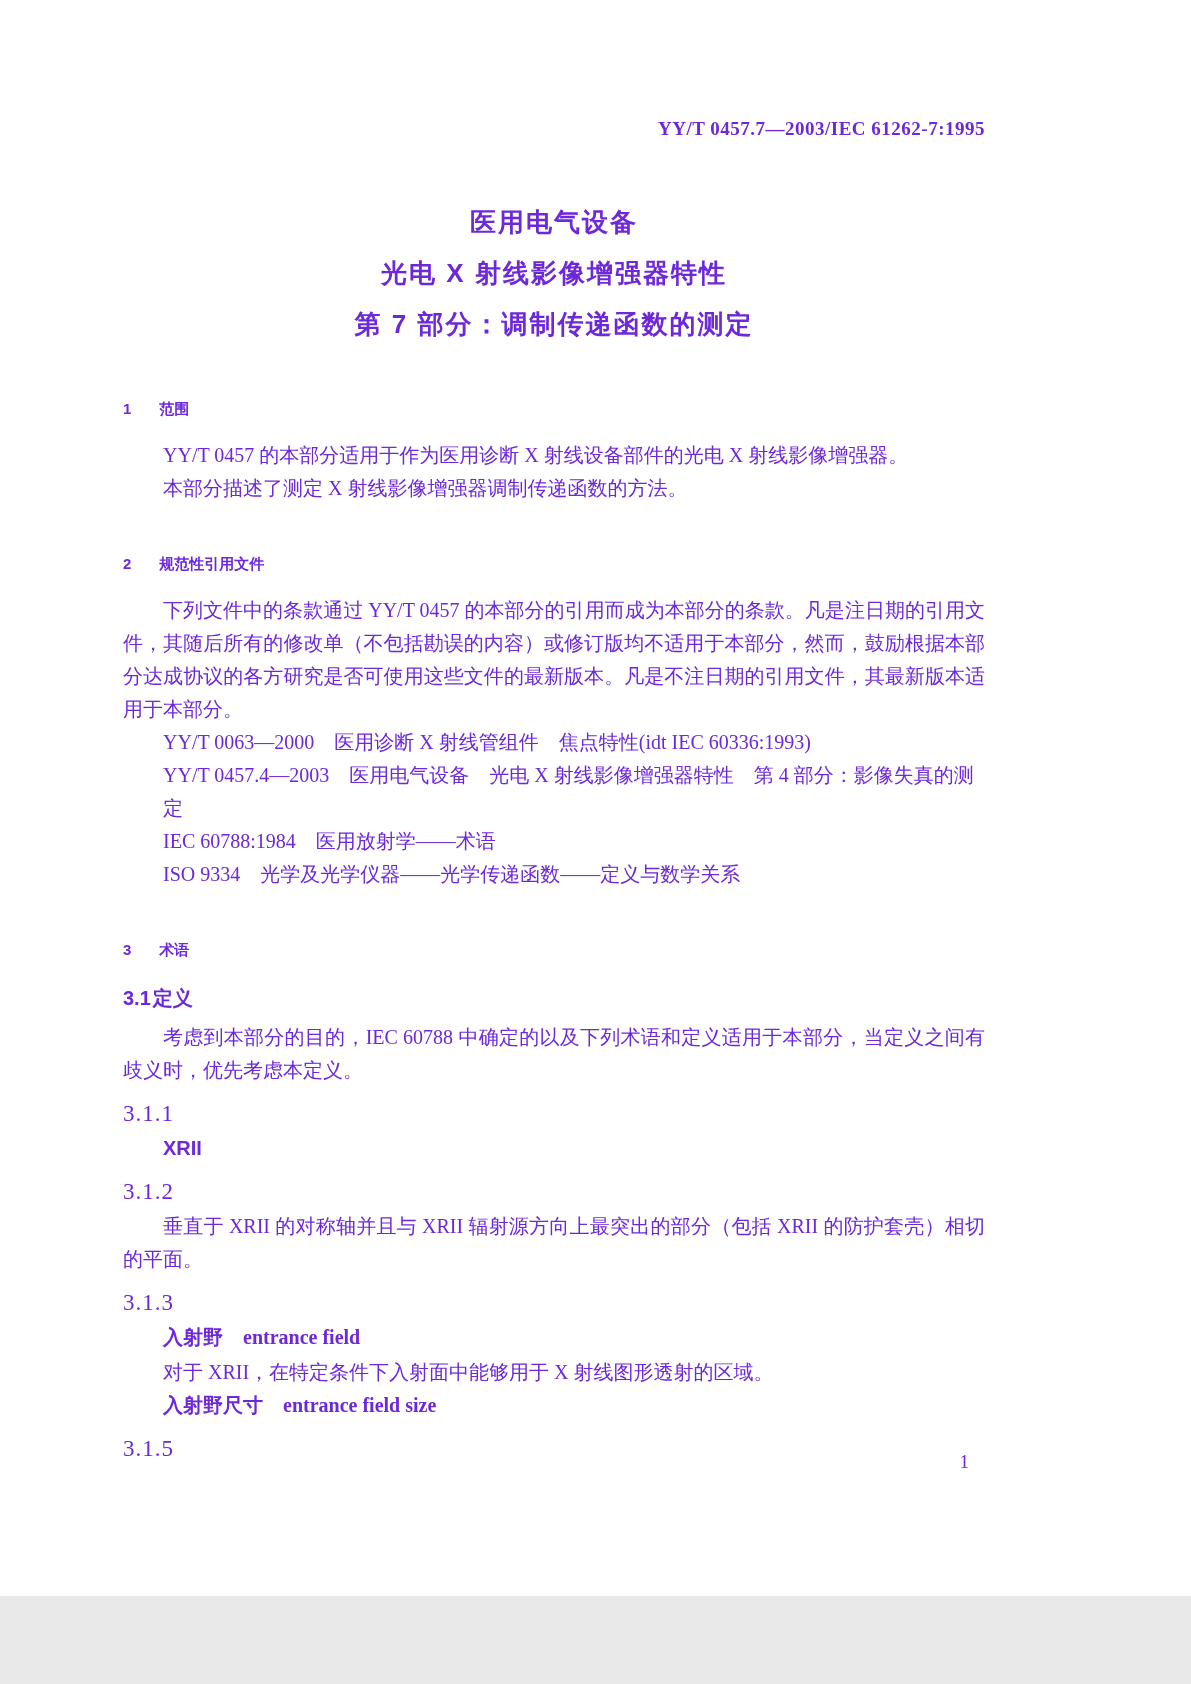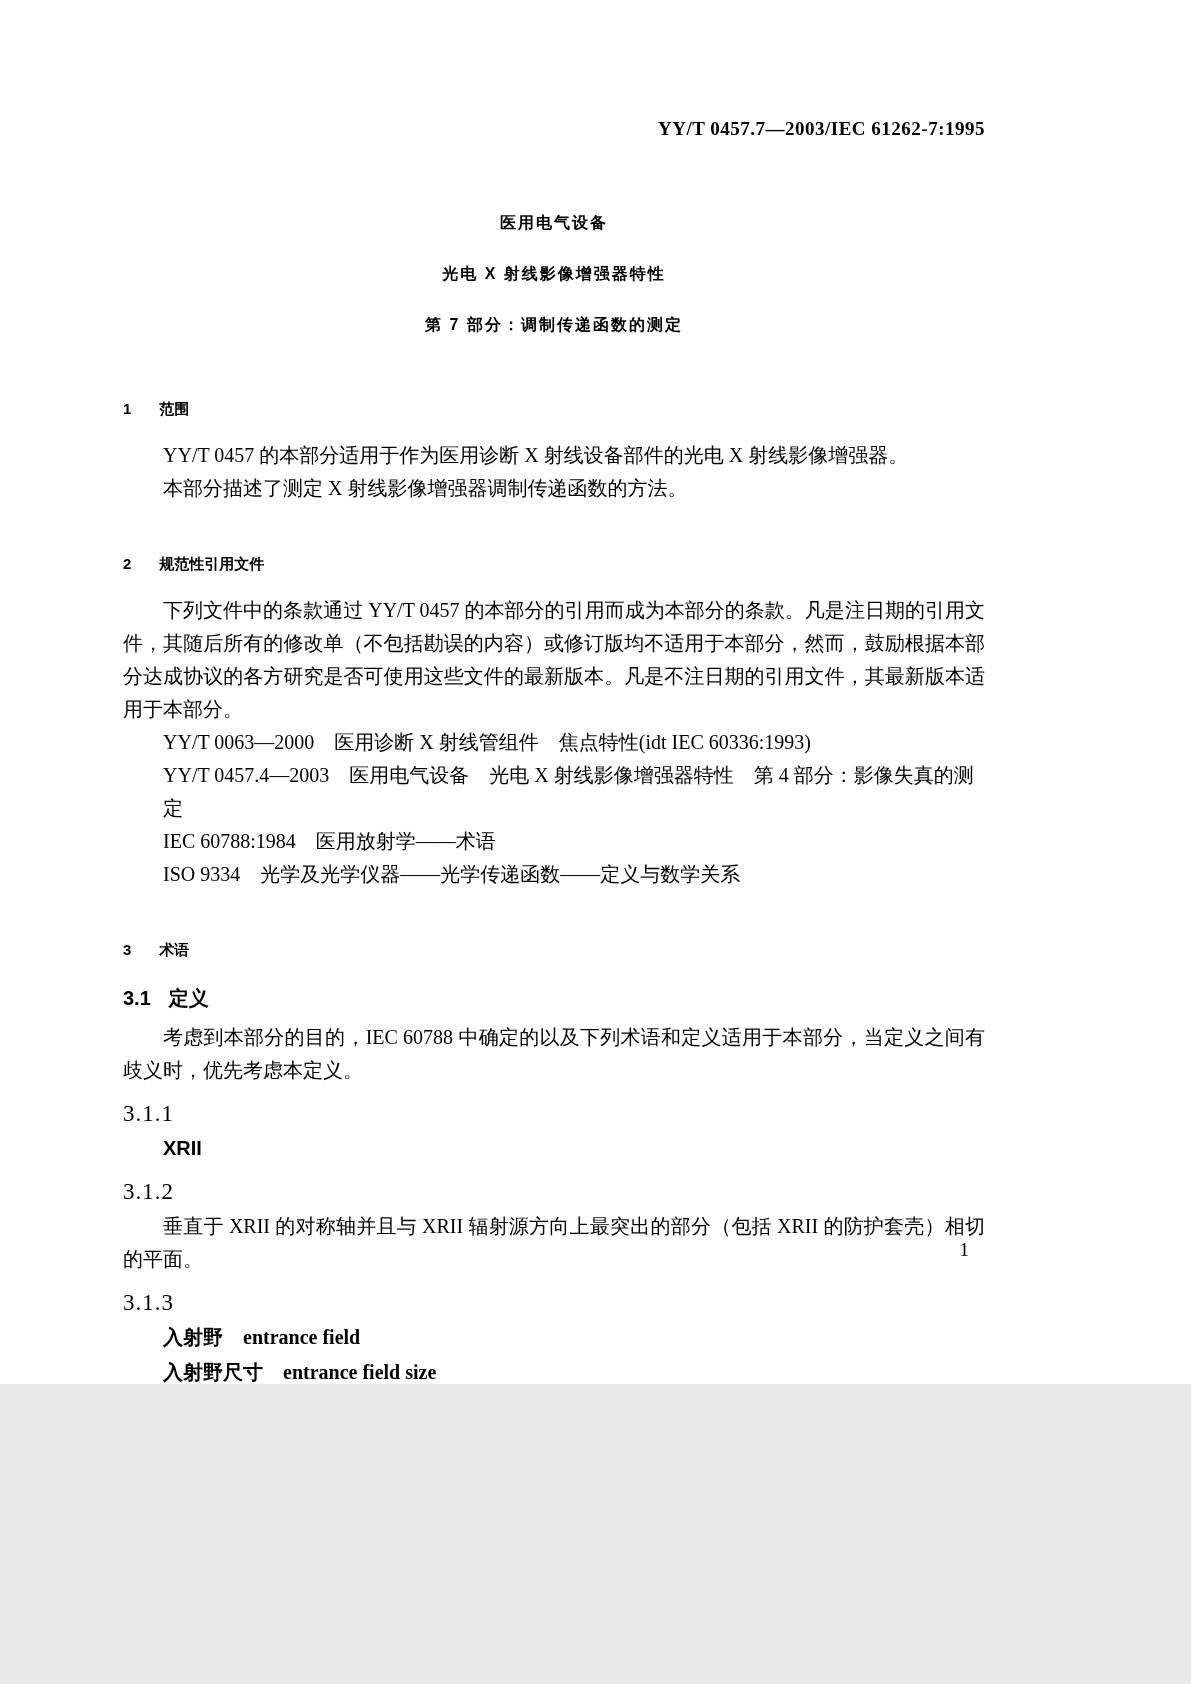--- a/index.html
+++ b/index.html
@@ -1,59 +1,59 @@
 <!DOCTYPE html>
 <html><head>
 <meta charset="utf-8">
 <style>
   html, body { margin: 0; padding: 0; background: #e9e9e9; }
   .page {
     position: relative;
     width: 1191px;
-    height: 1384px;
+    height: 1596px;
     margin: 0 auto;
     background: #ffffff;
     box-sizing: border-box;
     padding: 112px 206px 0 123px;
-    color: #000000;
+    color: #6d28d9;
     font-family: "Liberation Serif", "DejaVu Serif", serif;
     font-size: 20px;
     line-height: 33px;
     overflow: hidden;
   }
   .header-ref {
     text-align: right;
     font-weight: bold;
     font-size: 19px;
     letter-spacing: 0.5px;
   }
   .doc-title {
     margin: 52px 0 0 0;
     text-align: center;
     font-family: "Liberation Sans", "DejaVu Sans", sans-serif;
     font-weight: bold;
-    font-size: 16px;
+    font-size: 26px;
     line-height: 51px;
     letter-spacing: 2px;
   }
   .doc-title .title-line { display: block; }
   .sec-heading {
     font-family: "Liberation Sans", "DejaVu Sans", sans-serif;
     font-weight: bold;
     font-size: 15px;
     margin: 42px 0 14px 0;
   }
   .sec-heading .sec-num { display: inline-block; margin-right: 28px; }
   .sub-heading {
     font-family: "Liberation Sans", "DejaVu Sans", sans-serif;
     font-weight: bold;
     font-size: 20px;
     margin: 16px 0 6px 0;
   }
-  .sub-heading .sec-num { display: inline-block; margin-right: 18px; }
+  .sub-heading .sec-num { display: inline-block; margin-right: 2px; }
   .para {
     margin: 0;
     text-indent: 2em;
     text-align: justify;
   }
   .ref-item {
     margin: 0 0 0 2em;
     text-align: left;
   }
   .clause-num {
@@ -121,20 +121,21 @@
     <span class="term-zh">XRII</span><span class="term-en"></span>
   </div>
 
   <div class="clause-num">3.1.2</div>
   <p class="para">垂直于 XRII 的对称轴并且与 XRII 辐射源方向上最突出的部分（包括 XRII 的防护套壳）相切的平面。</p>
 
   <div class="clause-num">3.1.3</div>
   <div class="term-line">
     <span class="term-zh">入射野</span><span class="term-en">entrance field</span>
   </div>
+  <p class="para">对于 XRII，在特定条件下入射面中能够用于 X 射线图形透射的区域。</p>
 
   <div class="term-line">
     <span class="term-zh">入射野尺寸</span><span class="term-en">entrance field size</span>
   </div>
 
   <div class="clause-num">3.1.5</div>
   <div class="term-line">
     
   </div>
 

